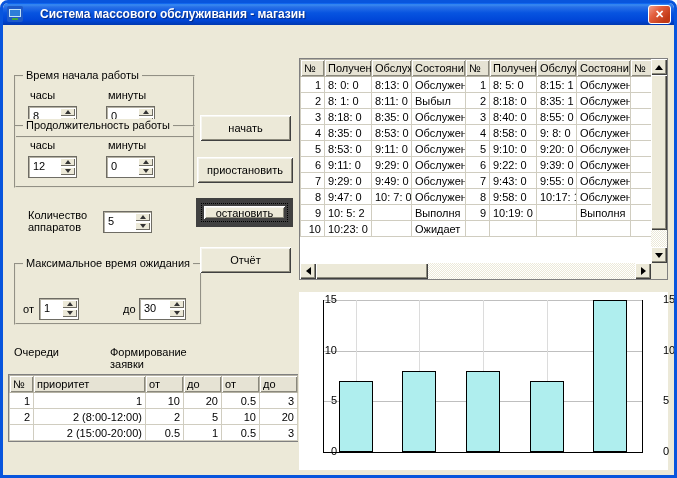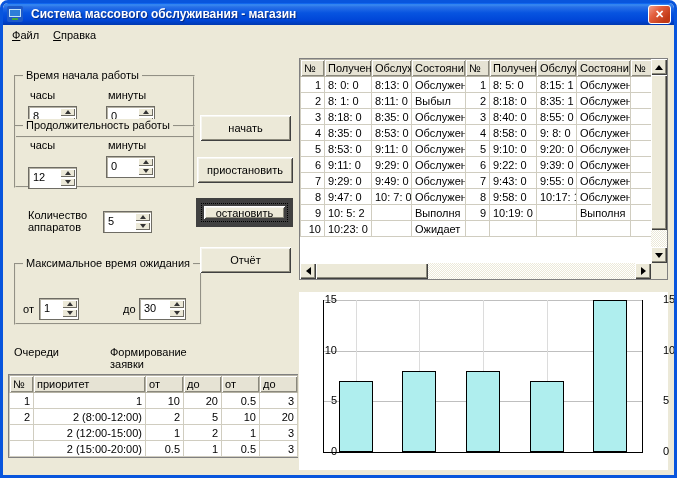--- a/index.html
+++ b/index.html
@@ -1,20 +1,20 @@
 <!DOCTYPE html>
 <html><head>
 <meta charset="utf-8">
 <style>
   html,body{margin:0;padding:0;background:#fff;font-family:"Liberation Sans",sans-serif;font-size:11px;color:#000;}
   .window{position:relative;width:677px;height:478px;box-sizing:border-box;border:3px solid #0855DD;border-radius:8px 8px 0 0;background:#ECE9D8;overflow:hidden;}
   .titlebar{position:relative;height:22px;border-radius:5px 5px 0 0;
     background:linear-gradient(180deg,#0058EE 0%,#3A8BF0 8%,#2870E8 18%,#0754E0 45%,#0046D8 78%,#0038B0 100%);
     display:flex;align-items:center;padding:0 4px;}
-  .titlebar .title{color:#fff;font-weight:bold;font-size:12px;text-shadow:1px 1px 1px #0A2A7A;margin-left:8px;white-space:nowrap;}
+  .titlebar .title{color:#fff;font-weight:bold;font-size:12px;text-shadow:1px 1px 1px #0A2A7A;margin-left:17px;white-space:nowrap;}
   .appicon{width:16px;height:16px;display:inline-block;}
   .closebtn{position:absolute;right:3px;top:2px;width:21px;height:17px;border:1px solid #fff;border-radius:3px;
     background:linear-gradient(135deg,#F0A08C 0%,#E35F3F 35%,#C13915 80%);color:#fff;font-weight:bold;font-size:11px;
     display:flex;align-items:center;justify-content:center;cursor:default;}
   .menubar{height:20px;display:flex;align-items:center;padding-left:2px;background:#ECE9D8;}
   .menu-item{display:inline-block;padding:2px 7px;}
   .menu-item::first-letter{text-decoration:underline;}
   .client{position:absolute;left:0;top:42px;width:671px;height:430px;background:#ECE9D8;}
   .lbl{position:absolute;white-space:nowrap;}
   .wrap{white-space:normal;}
@@ -85,24 +85,20 @@
           <rect x="2" y="3" width="12" height="8" fill="#BFE0F8"></rect>
           <rect x="3" y="4" width="10" height="6" fill="#2E7ED8"></rect>
           <rect x="5" y="12" width="6" height="2" fill="#3FA53F"></rect>
         </svg>
     </span>
     <span class="title">Система массового обслуживания - магазин</span>
     <span class="closebtn">
         <span>✕</span>
       </span>
   </div>
-  <div class="menubar">
-    <span class="menu-item">Файл</span>
-    <span class="menu-item">Справка</span>
-  </div>
 
   <div class="client">
 
     <div class="grp" id="grp-start" style="left:11px;top:12px;width:181px;height:63px;margin-top:18px;">
       <span class="legend">Время начала работы</span>
       <span class="lbl" style="left:14px;top:12px;">часы</span>
       <span class="lbl" style="left:92px;top:12px;">минуты</span>
       <div class="spin" style="left:12px;top:29px;width:49px;">
         <span class="val">8</span>
         <span class="btns">
@@ -124,21 +120,21 @@
               <i class="tri tri-down"></i>
             </span>
           </span>
       </div>
     </div>
 
     <div class="grp" id="grp-duration" style="left:11px;top:80px;width:181px;height:63px;">
       <span class="legend">Продолжительность работы</span>
       <span class="lbl" style="left:14px;top:12px;">часы</span>
       <span class="lbl" style="left:92px;top:12px;">минуты</span>
-      <div class="spin" style="left:12px;top:29px;width:49px;margin-top:11px;">
+      <div class="spin" style="left:12px;top:29px;width:49px;">
         <span class="val">12</span>
         <span class="btns">
             <span class="sbtn">
               <i class="tri tri-up"></i>
             </span>
             <span class="sbtn">
               <i class="tri tri-down"></i>
             </span>
           </span>
       </div>
@@ -236,28 +232,20 @@
             <tr>
               <td class="num">2</td>
               <td class="num">2 (8:00-12:00)</td>
               <td class="num">2</td>
               <td class="num">5</td>
               <td class="num">10</td>
               <td class="num">20</td>
             </tr>
             <tr>
               <td class="num"></td>
-              <td class="num">2 (12:00-15:00)</td>
-              <td class="num">1</td>
-              <td class="num">2</td>
-              <td class="num">1</td>
-              <td class="num">3</td>
-            </tr>
-            <tr>
-              <td class="num"></td>
               <td class="num">2 (15:00-20:00)</td>
               <td class="num">0.5</td>
               <td class="num">1</td>
               <td class="num">0.5</td>
               <td class="num">3</td>
             </tr>
           </tbody>
       </table>
     </div>
 

